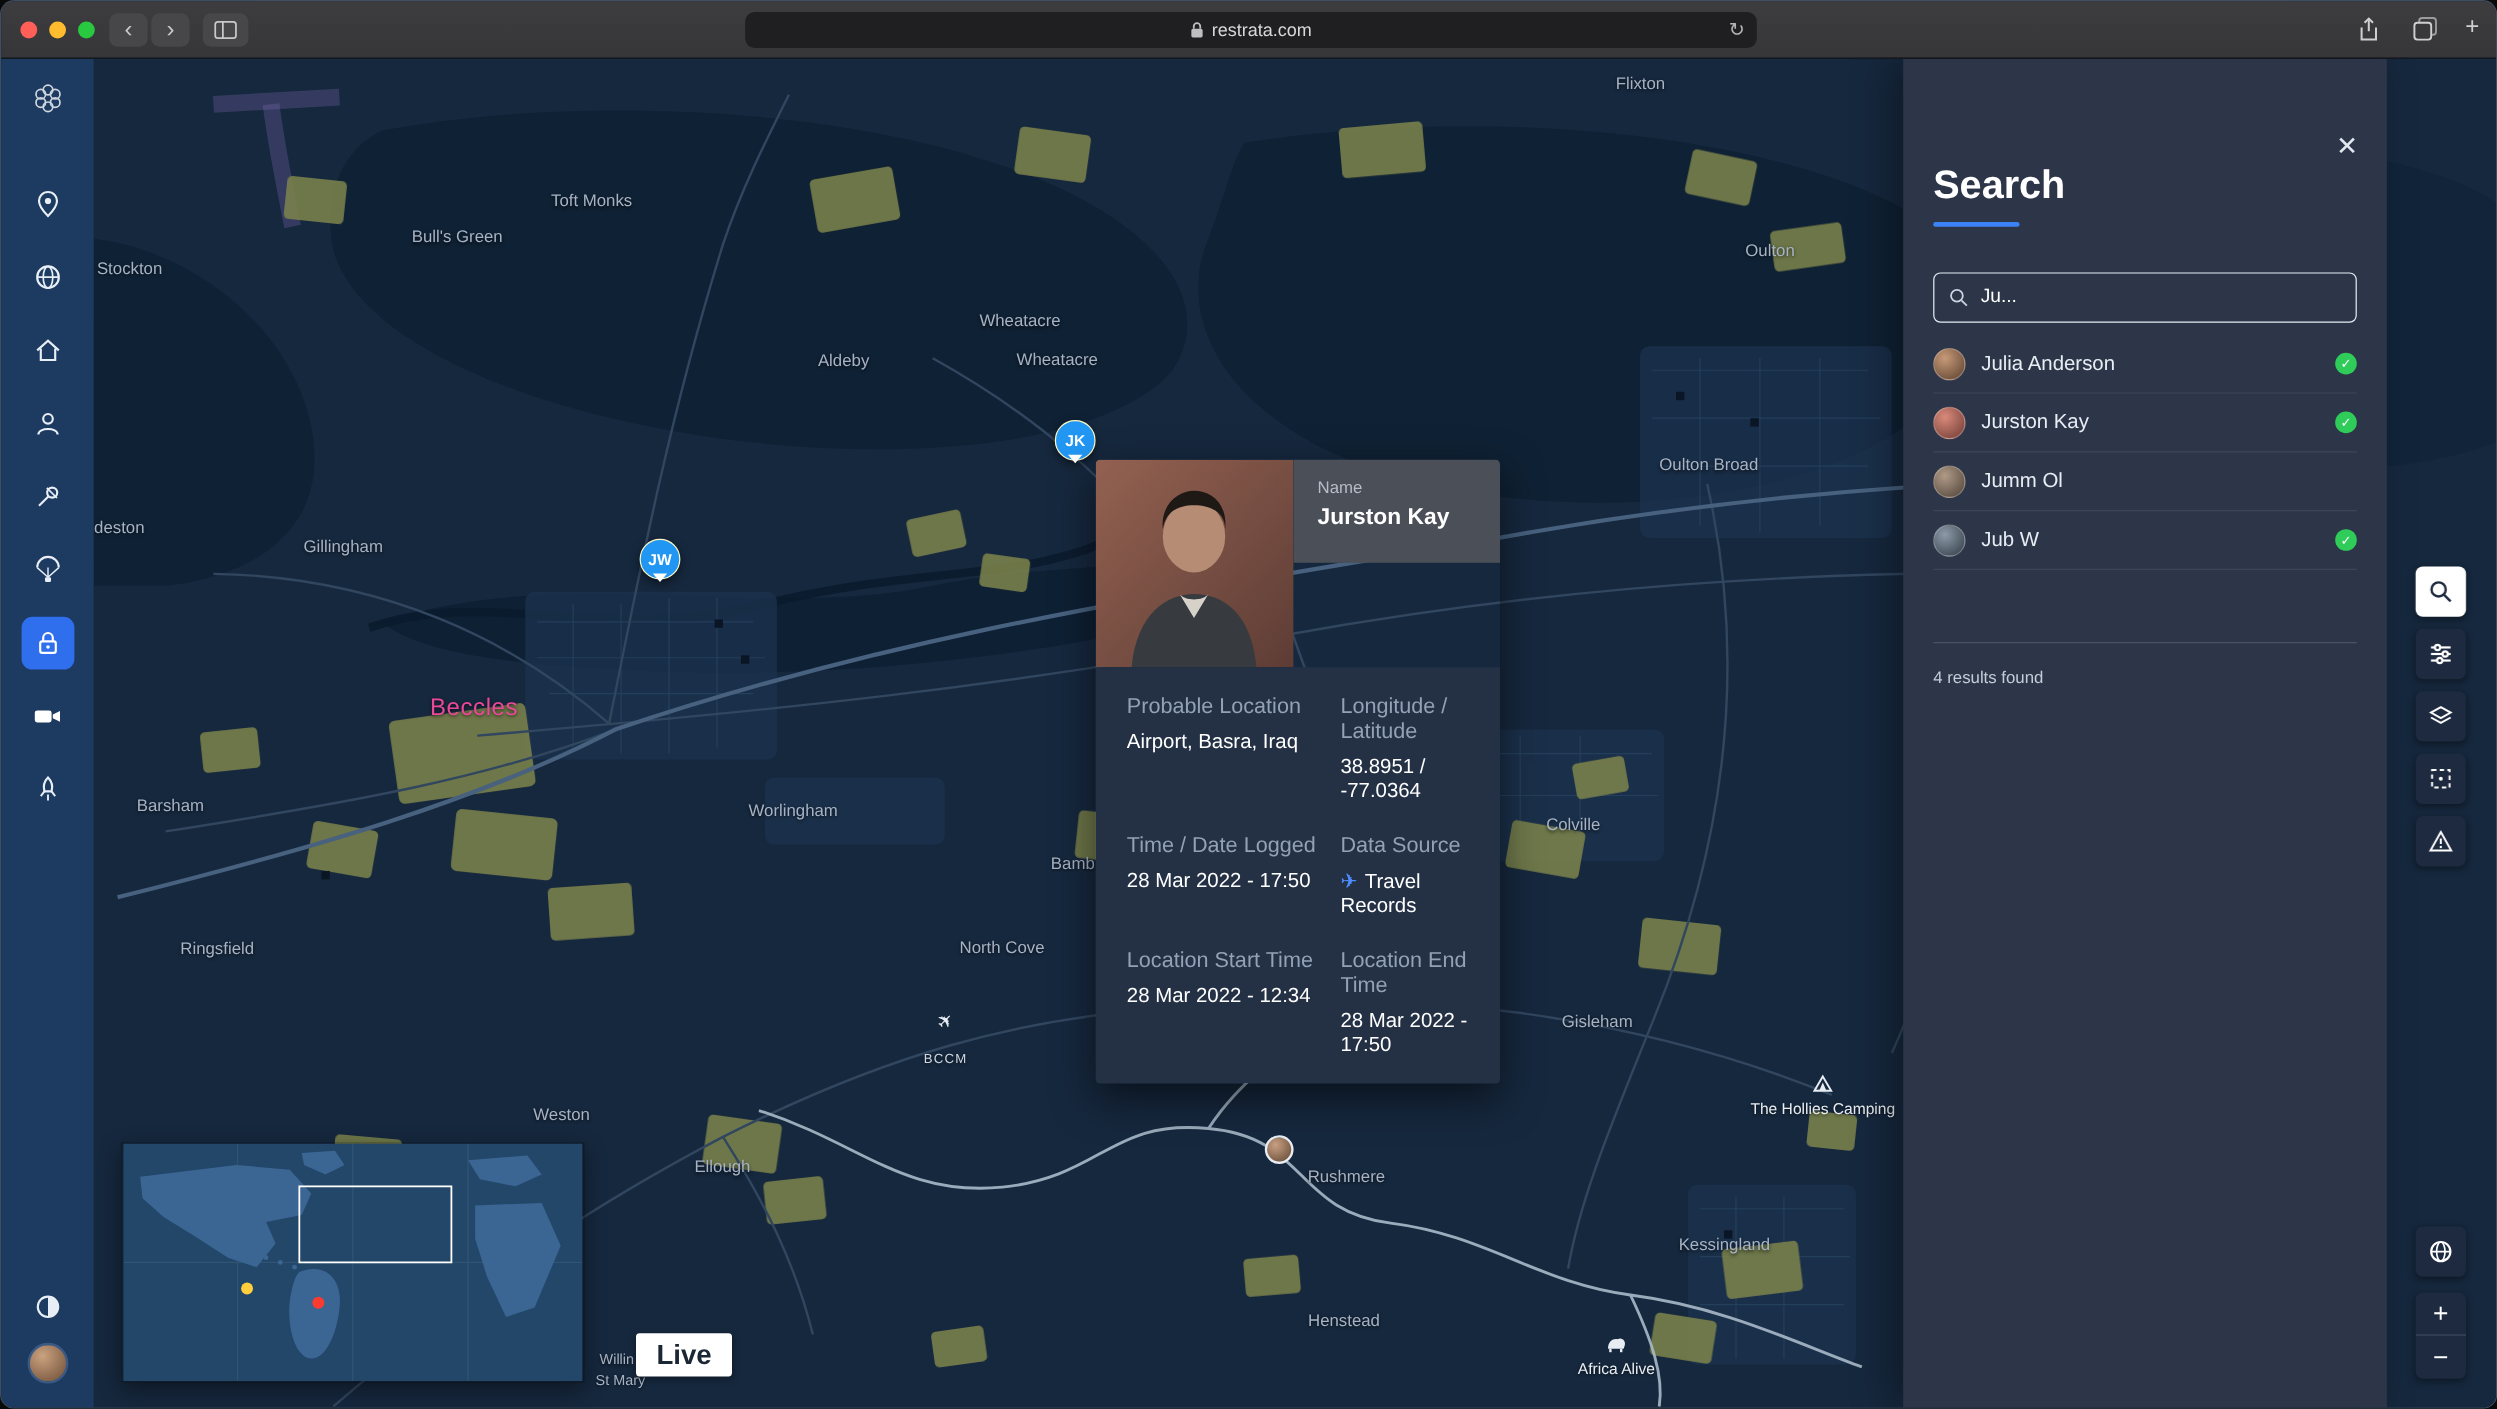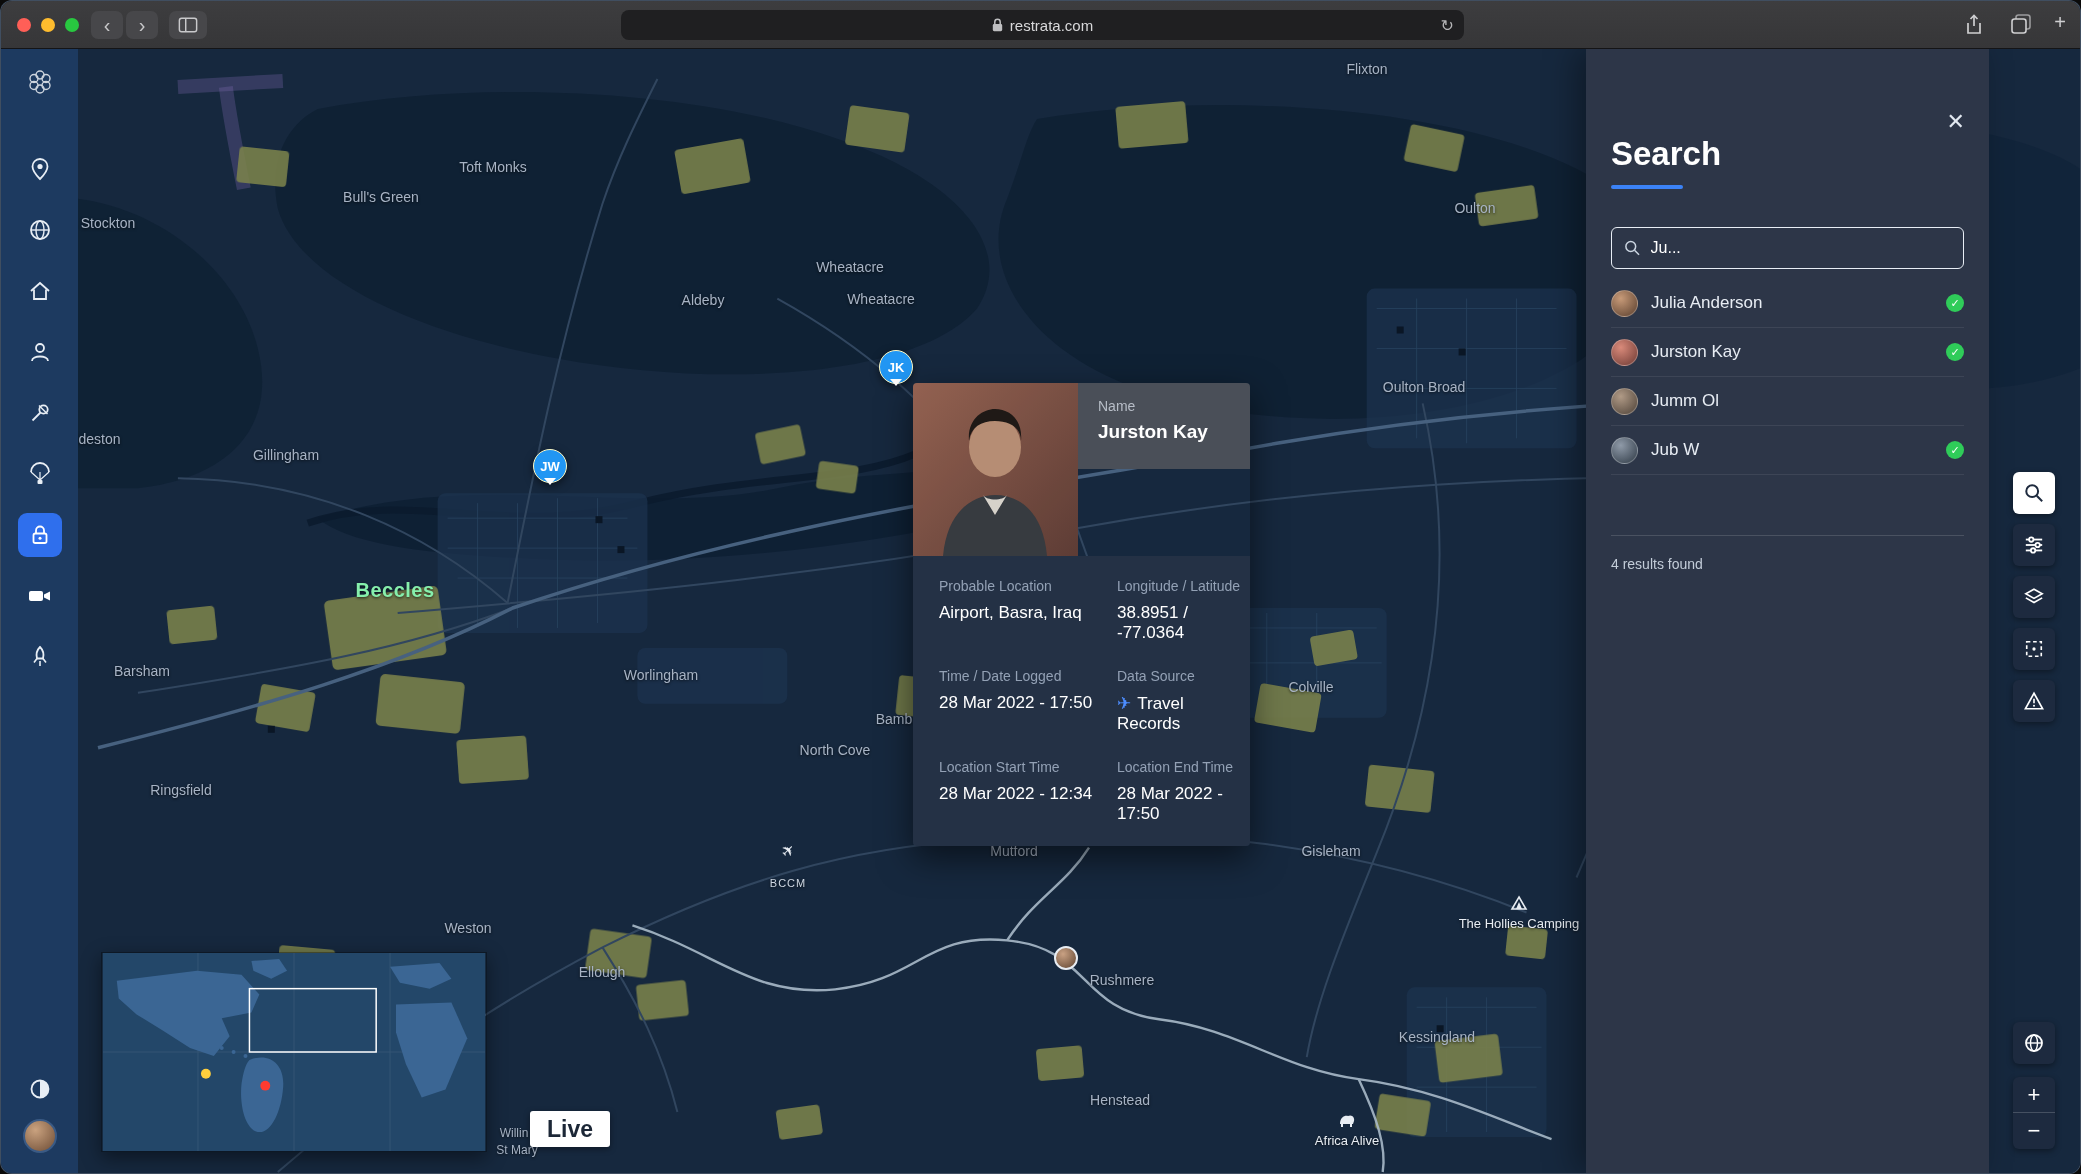--- a/index.html
+++ b/index.html
@@ -25,21 +25,21 @@
   .sb-icon { width:44px; height:44px; margin-bottom:17px; display:flex; align-items:center; justify-content:center; border-radius:9px; }
   .sb-icon.accent { background:#2f6fed; }
   .sb-spacer { flex:1; }
   .sb-avatar { width:34px; height:34px; border-radius:50%; background:radial-gradient(circle at 35% 30%, #caa27f, #6d4c35); border:2px solid #3a5a85; margin-bottom:20px; }
   .sb-bottom { margin-bottom:26px; }
 
   
   .map-area { position:absolute; left:77px; top:0; right:0; bottom:0; overflow:hidden; background:#16283e; }
   .map-svg { position:absolute; inset:0; width:100%; height:100%; }
   .map-label { position:absolute; transform:translateX(-50%); color:#a7b3c4; font-size:14px; white-space:nowrap; text-shadow:0 1px 3px rgba(0,0,0,.7); z-index:2; }
-  .map-label.town { font-size:20px; color:#86efac; letter-spacing:.5px;font-weight:bold; }
+  .map-label.town { font-size:20px; color:#ec4899; letter-spacing:.5px; }
   .map-label.poi { color:#e8edf3; font-size:13px; }
   .map-label.airport { color:#cfd8e3; font-size:11px; letter-spacing:1px;margin-top:12px; }
   .map-poi-icon { position:absolute; transform:translateX(-50%); z-index:2; color:#e8edf3; }
 
   .pin { position:absolute; width:34px; height:34px; border-radius:50%; background:#2196f3; border:1px solid #fef9c3; color:#fff; font-size:13px; font-weight:bold; display:flex; align-items:center; justify-content:center; z-index:4; box-shadow:0 3px 8px rgba(0,0,0,.5); }
   .pin::after { content:""; position:absolute; left:50%; bottom:-9px; transform:translateX(-50%); border:6px solid transparent; border-top:7px solid #fff; }
   .photo-marker { position:absolute; width:24px; height:24px; border-radius:50%; border:2px solid #e8edf3; background:radial-gradient(circle at 35% 30%, #c9a183, #5f4431); z-index:3; }
 
   
   .filterbar { position:absolute; left:26px; top:6px; display:flex; gap:33px; z-index:8; }
@@ -56,21 +56,21 @@
   .card-photo { width:165px; height:173px; flex:none; }
   .card-top-right { flex:1; display:flex; flex-direction:column; }
   .card-name { background:#4a4f58; height:86px; padding:15px 0 0 20px; }
   .card-name .lbl { color:#b7bdc7; font-size:14px; }
   .card-name .val { color:#fff; font-size:19px; font-weight:700; margin-top:7px; }
   .card-prob { background:#2e6bff; height:87px; padding:12px 0 0 20px; position:relative; }
   .card-prob .lbl { color:#dbe6ff; font-size:14px; }
   .card-prob .val { color:#fff; font-size:31px; font-weight:800; margin-top:3px; }
   .card-prob .stripe { position:absolute; right:0; top:0; bottom:0; width:9px; background:#7aa0ff; }
   .card-body { background:#243145; padding:22px 0 22px 26px; display:grid; grid-template-columns:178px 1fr; row-gap:25px; }
-  .fld .lbl { color:#93a1b5; font-size:14px; }
+  .fld .lbl { color:#93a1b5; font-size:18px; }
   .fld .val { color:#fff; font-size:17px; margin-top:9px; }
   .plane { color:#4d8dff; margin-right:6px; display:inline-block; }
 
   
   .minimap { position:absolute; left:23px; top:903px; width:386px; height:200px; z-index:7; box-shadow:0 6px 18px rgba(0,0,0,.45); border:1px solid rgba(0,0,0,.4); }
   .live-btn { position:absolute; left:452px; top:1062px; height:36px; padding:12px 17px; background:#fff; color:#1c2736; font-size:23px; font-weight:600; border:none; border-radius:3px; z-index:7; display:flex; align-items:center; box-shadow:0 2px 6px rgba(0,0,0,.4); }
 
   
   .panel { position:absolute; top:0; bottom:0; right:91px; width:403px; background:#2d3648; z-index:20; padding:0 25px; box-shadow:-10px 0 30px rgba(0,0,0,.35); }
   .panel-close { position:absolute; top:62px; right:24px; color:#e2e8f0; font-size:22px; line-height:1; }
@@ -329,21 +329,21 @@
       <span class="map-label" style="left:30px;   top:166px">Stockton</span>
       <span class="map-label" style="left:772px;  top:210px">Wheatacre</span>
       <span class="map-label" style="left:625px;  top:243px">Aldeby</span>
       <span class="map-label" style="left:803px;  top:242px">Wheatacre</span>
       <span class="map-label" style="left:1346px; top:330px">Oulton Broad</span>
       <span class="map-label" style="left:16px;   top:382px">eldeston</span>
       <span class="map-label" style="left:208px;  top:398px">Gillingham</span>
       <span class="map-label town" style="left:317px; top:530px">Beccles</span>
       <span class="map-label" style="left:64px;   top:614px">Barsham</span>
       <span class="map-label" style="left:583px;  top:618px">Worlingham</span>
-      <span class="map-label" style="left:757px;  top:693px">North Cove</span>
+      <span class="map-label" style="left:757px;  top:732px">North Cove</span>
       <span class="map-label" style="left:1233px; top:630px">Colville</span>
       <span class="map-label" style="left:816px;  top:662px">Bamb</span>
       <span class="map-label" style="left:936px;  top:794px">Mutford</span>
       <span class="map-label" style="left:1253px; top:794px">Gisleham</span>
       <span class="map-label poi" style="left:1441px; top:867px">The Hollies Camping</span>
       <span class="map-label" style="left:103px;  top:733px">Ringsfield</span>
       <span class="map-label" style="left:524px;  top:915px">Ellough</span>
       <span class="map-label" style="left:390px;  top:871px">Weston</span>
       <span class="map-label" style="left:1044px; top:923px">Rushmere</span>
       <span class="map-label" style="left:1359px; top:980px">Kessingland</span>

